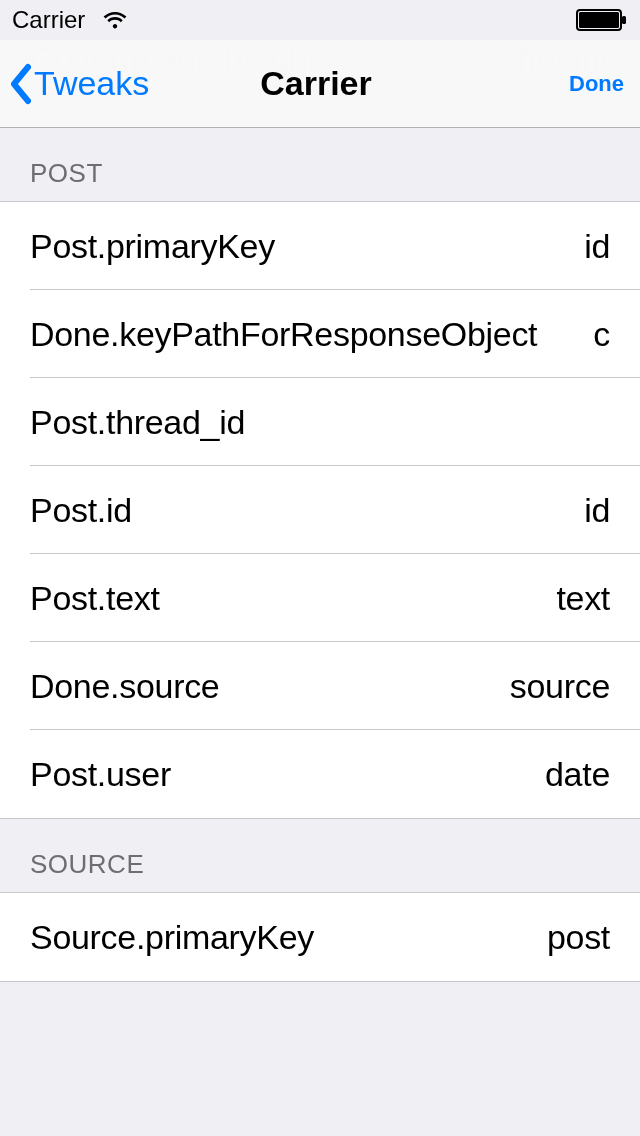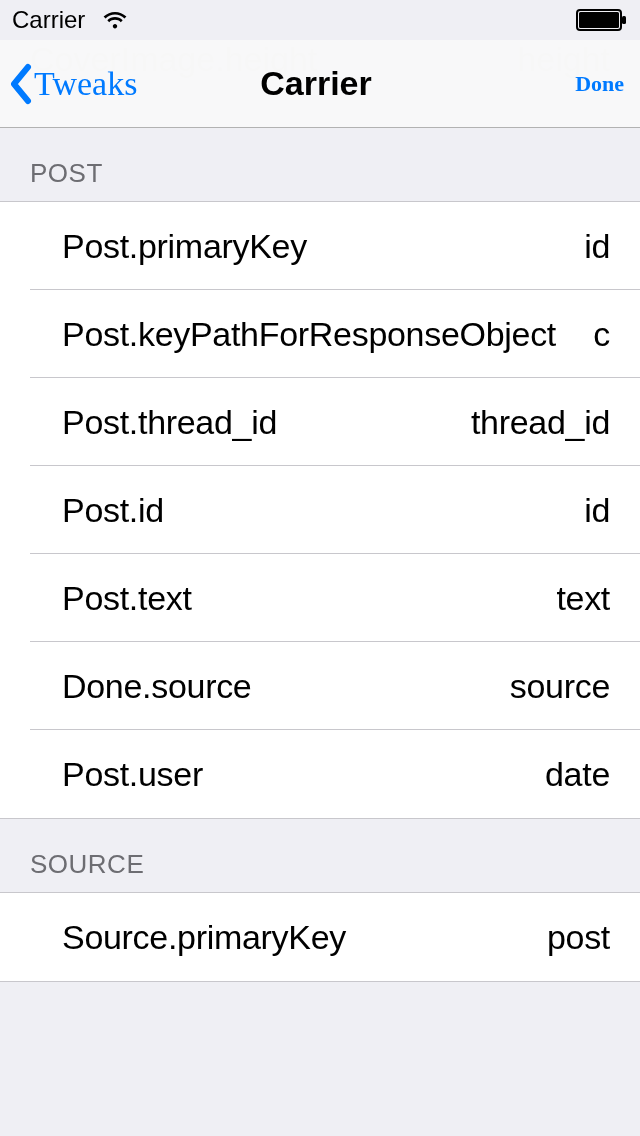--- a/index.html
+++ b/index.html
@@ -98,21 +98,20 @@
     .nav-right {
       flex: 1;
       display: flex;
       justify-content: flex-end;
       color: #007aff;
       font-size: 22px;
       font-weight: 600;
     }
     .nav-button {
       cursor: pointer;
-      font-family: Liberation Serif, serif;
     }
 
     
     .table {
       background: #efeff4;
     }
     .section-header {
       padding: 30px 30px 12px 30px;
       font-size: 26px;
       color: #6d6d72;
@@ -143,21 +142,20 @@
       height: 1px;
       background: #c8c7cc;
     }
     .row-key {
       flex: 1;
       white-space: nowrap;
       overflow: hidden;
       text-overflow: ellipsis;
       padding-right: 12px;
       letter-spacing: -0.3px;
-      margin-left: 32px;
     }
     .row-val {
       color: #000;
       white-space: nowrap;
       overflow: hidden;
       letter-spacing: -0.3px;
     }
   </style>
 </head>
 <body>
@@ -206,26 +204,25 @@
 
 <div class="table">
 
   <div class="section-header">POST</div>
   <div class="section-rows">
     <div class="row">
       <span class="row-key">Post.primaryKey</span>
       <span class="row-val">id</span>
     </div>
     <div class="row">
-      <span class="row-key">Post.keyPathForResponseObject</span>
+      <span class="row-key">Done.keyPathForResponseObject</span>
       <span class="row-val">c</span>
     </div>
     <div class="row">
       <span class="row-key">Post.thread_id</span>
-      <span class="row-val">thread_id</span>
     </div>
     <div class="row">
       <span class="row-key">Post.id</span>
       <span class="row-val">id</span>
     </div>
     <div class="row">
       <span class="row-key">Post.text</span>
       <span class="row-val">text</span>
     </div>
     <div class="row">

